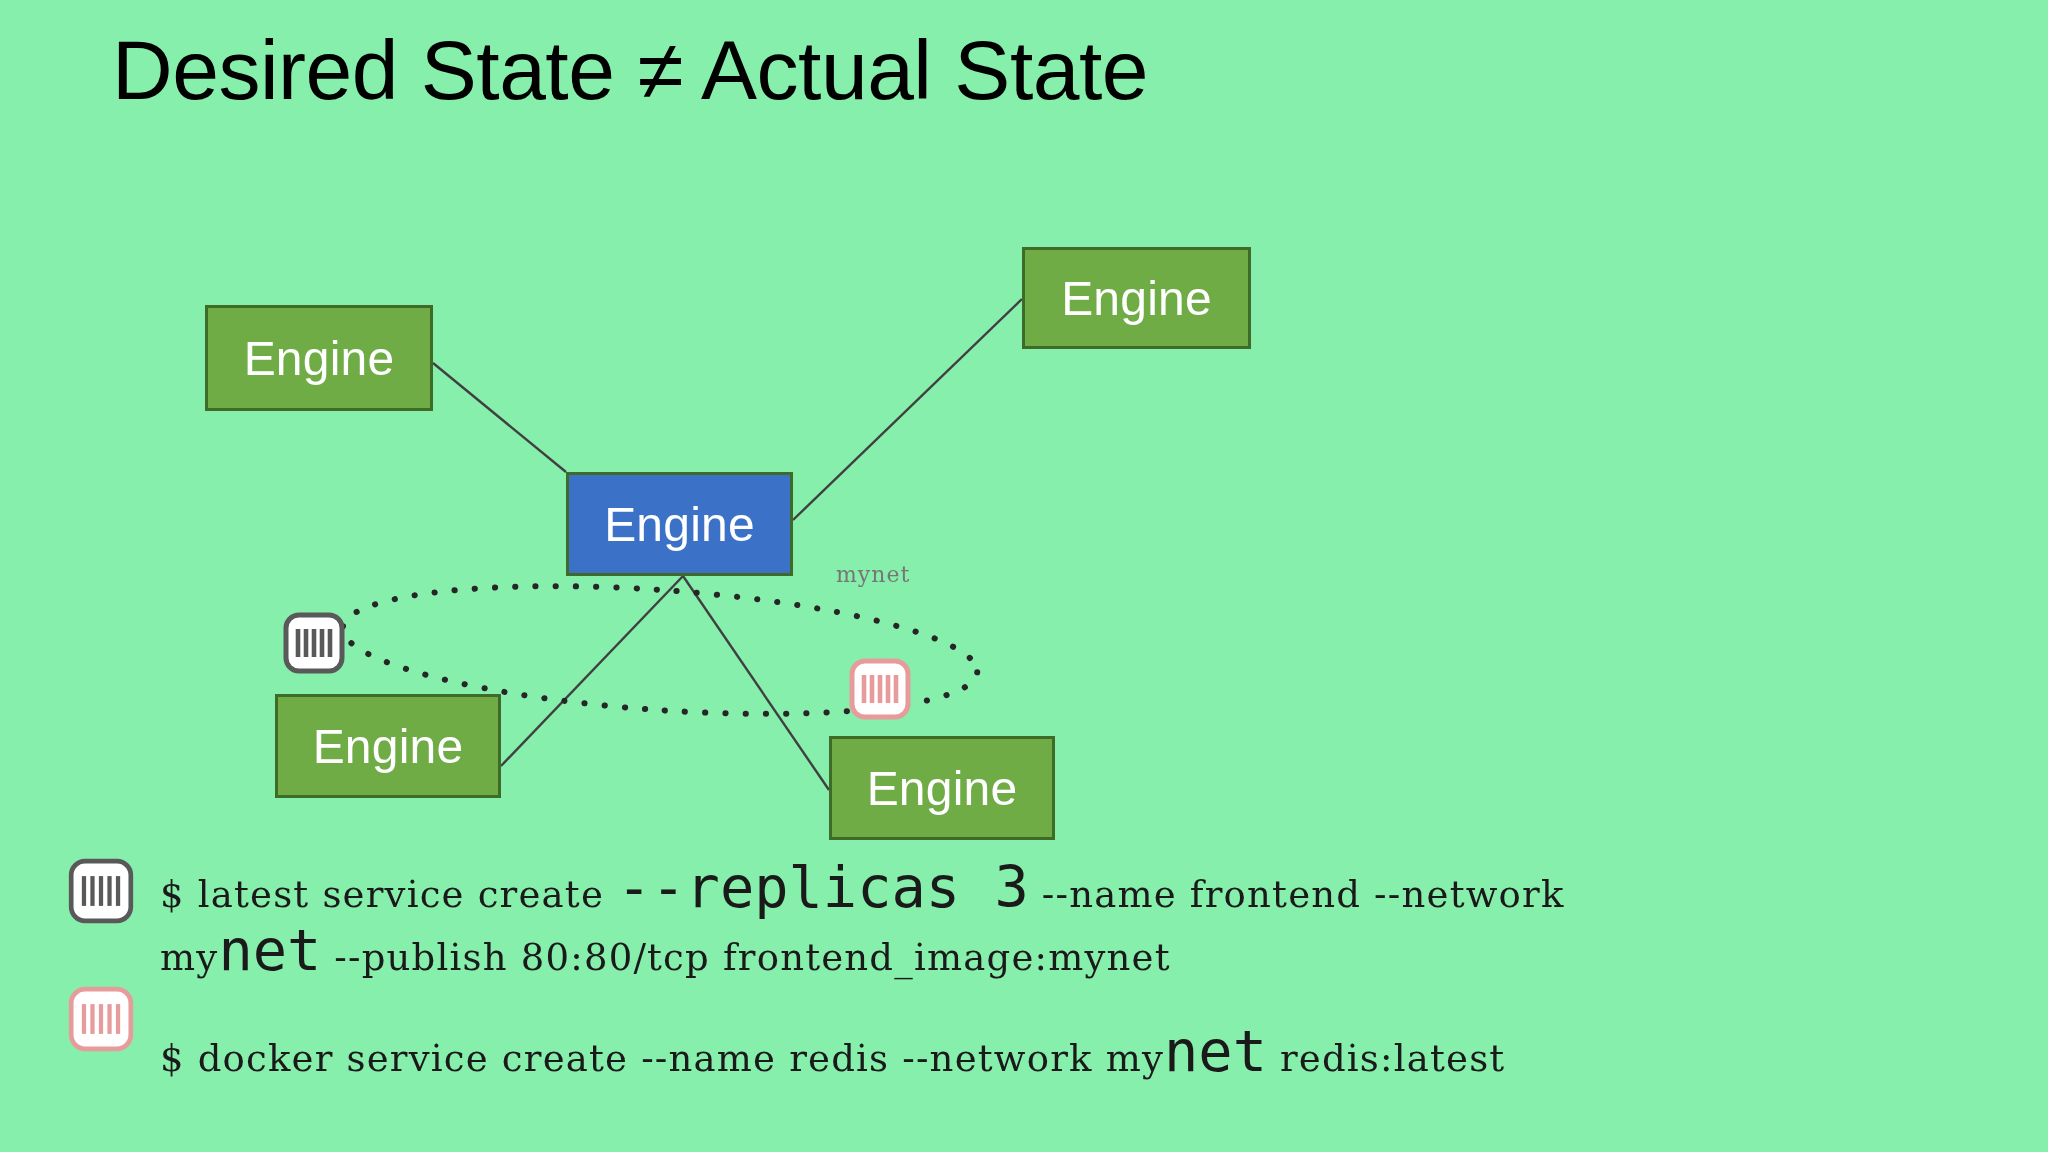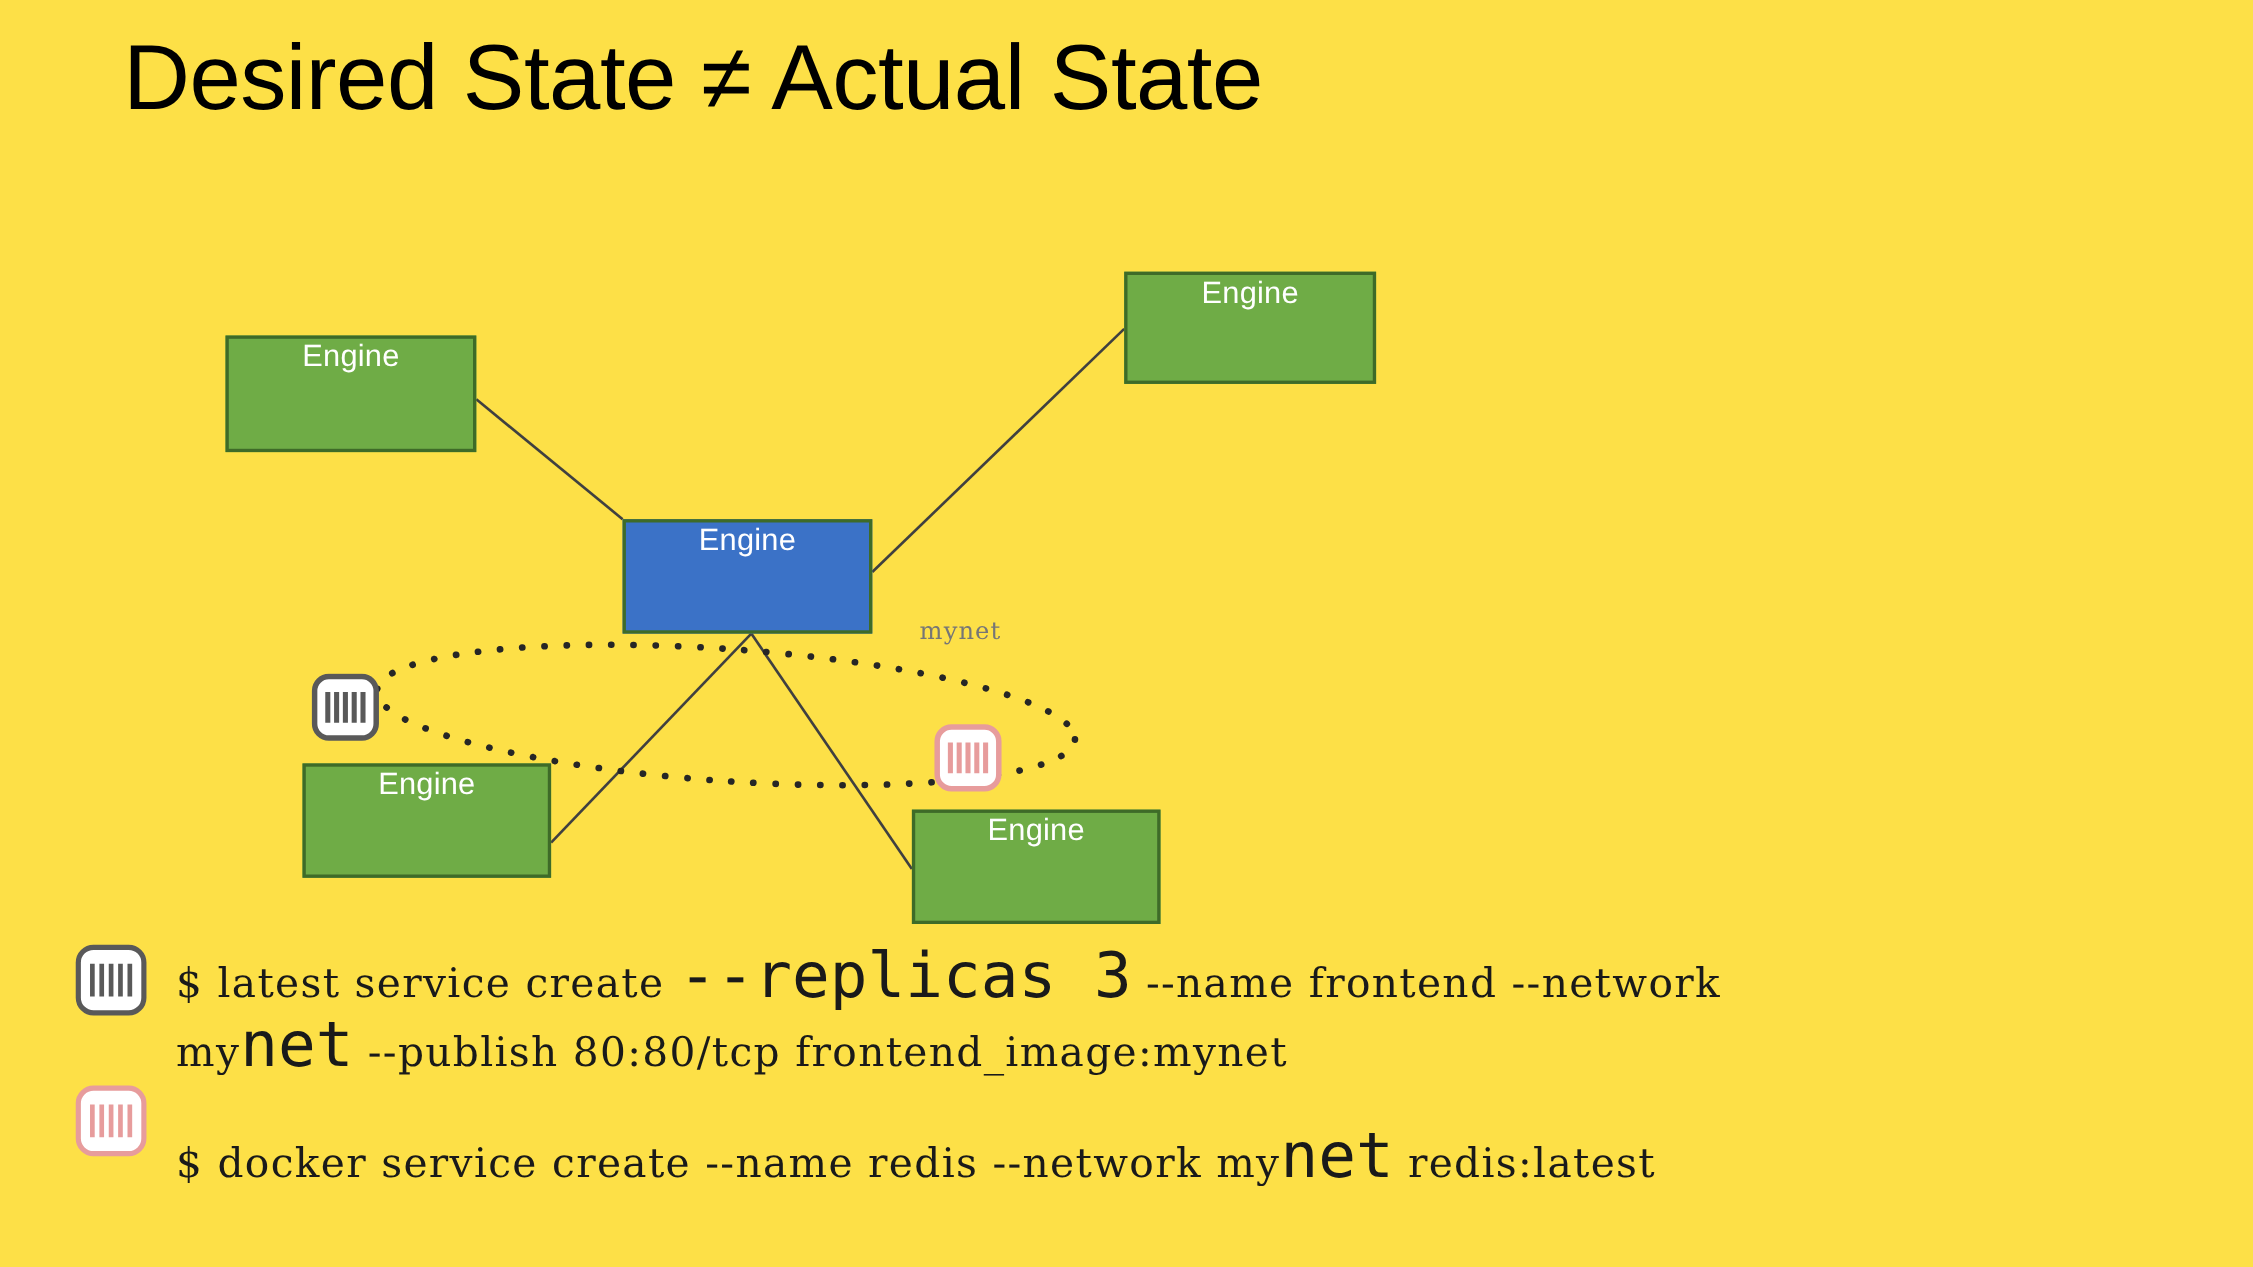--- a/index.html
+++ b/index.html
@@ -13,21 +13,21 @@
     position: relative;
     overflow: hidden;
     font-family: "Liberation Sans", sans-serif;
   }
 
   #slide {
     position: absolute;
     left: 0; top: 0;
     width: 2048px;
     height: 1152px;
-    background: #fde047;
+    background: #86efac;
   }
 
   
   #slide-title {
     position: absolute;
     left: 112px;
     top: 22px;
     width: 1500px;
     font-family: "Liberation Sans", sans-serif;
     font-size: 84px;
@@ -51,25 +51,25 @@
     left: 0; top: 0;
     width: 2048px;
     height: 1152px;
   }
 
   
   .engine-node {
     position: absolute;
     box-sizing: border-box;
     display: flex;
-    align-items: flex-start;
+    align-items: center;
     justify-content: center;
     color: #ffffff;
     font-family: "Liberation Sans", sans-serif;
-    font-size: 28px;
+    font-size: 48px;
     font-weight: 400;
     letter-spacing: 0.2px;
   }
   .engine-node.green {
     background: #6FAC46;
     border: 3px solid #3E6B28;
   }
   .engine-node.blue {
     background: #3B72C7;
     border: 3px solid #3E6B28;

